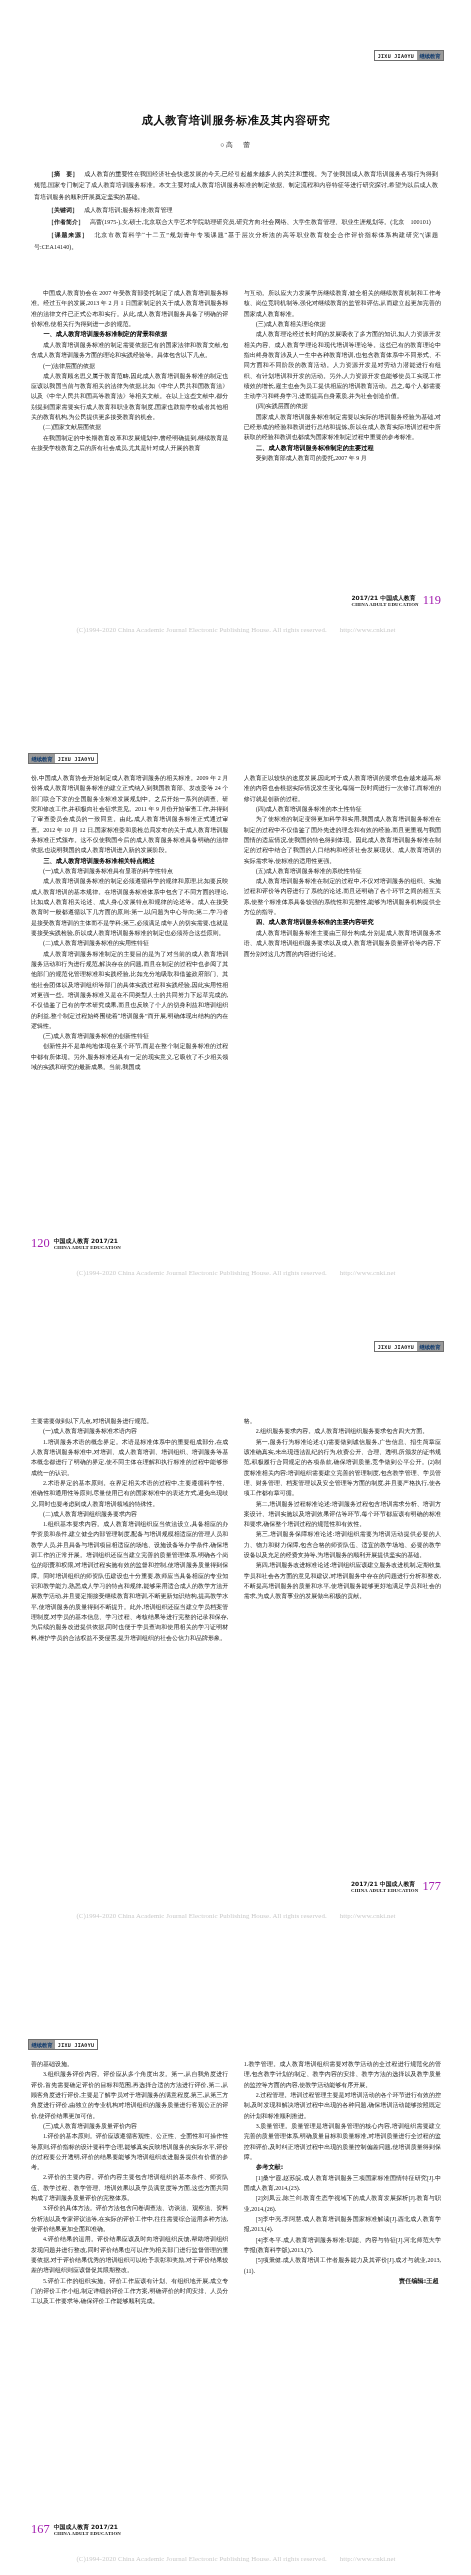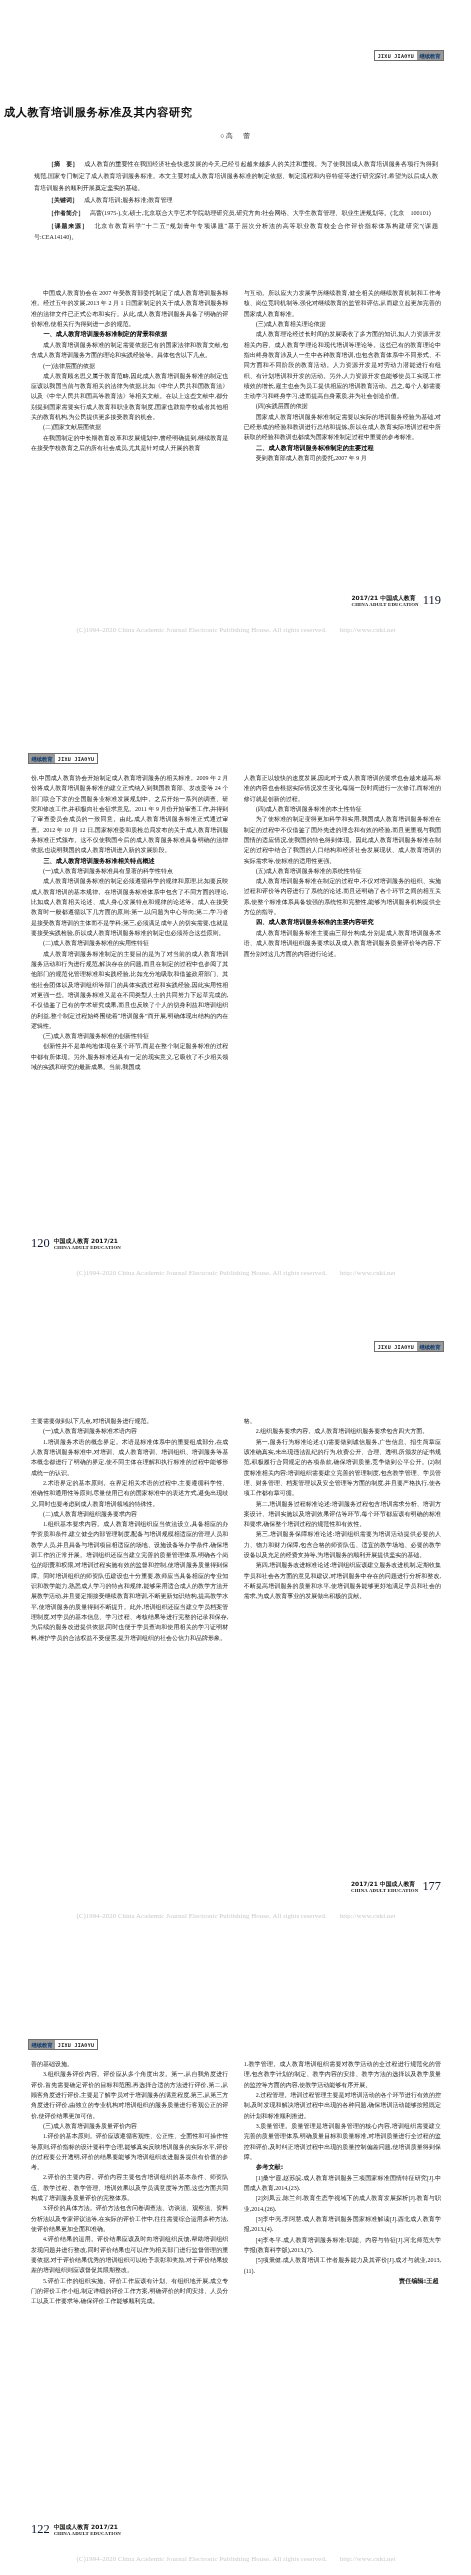--- a/index.html
+++ b/index.html
@@ -49,25 +49,26 @@
     padding:0 2.9px;
     font-size:5px;
     letter-spacing:0.3px;
     display:flex;align-items:center;
   }
   .badge-right{right:28px;top:50px;}
   .badge-left{left:28px;top:105px;}
 
   
   .art-title{
+    text-align:center;
     font-family:"DejaVu Sans","Liberation Sans",sans-serif;
     font-weight:bold;
     font-size:11.2px;
     letter-spacing:0.6px;
-    margin:4px;
+    margin:12px;
     padding-top:101px;
     color:#111;
   }
   .byline{
     text-align:center;
     font-size:6.8px;
     margin-top:10.6px;
     letter-spacing:1.8px;
   }
 
@@ -146,21 +147,21 @@
     align-items:flex-end;
     gap:4.1px;
     bottom:41px;
   }
   .folio-r{right:31px;}
   .folio-l{left:31px;}
   .folio .num{
     font-family:"Liberation Serif","DejaVu Serif",serif;
     font-size:12.4px;
     line-height:0.95;
-    color:#0f172a;
+    color:#a21caf;
   }
   .folio .names{display:flex;flex-direction:column;line-height:1.08;}
   .folio .cnline{
     font-family:"DejaVu Sans","Liberation Sans",sans-serif;
     font-weight:bold;
     font-size:5.9px;
     color:#111;
     white-space:nowrap;
   }
   .folio .enline{
@@ -352,21 +353,21 @@
         <p class="ref-item">[1]桑宁霞,赵苏皖.成人教育培训服务三项国家标准国情特征研究[J].中国成人教育,2014,(23).</p>
         <p class="ref-item">[2]刘凤云,陈兰剑.教育生态学视域下的成人教育发展探析[J].教育与职业,2014,(26).</p>
         <p class="ref-item">[3]李中亮,李阿慧.成人教育培训服务国家标准解读[J].西北成人教育学报,2013,(4).</p>
         <p class="ref-item">[4]李冬平.成人教育培训服务标准:职能、内容与特征[J].河北师范大学学报(教育科学版),2013,(7).</p>
         <p class="ref-item">[5]项秉健.成人教育培训工作者服务能力及其评价[J].成才与就业,2013,(11).</p>
         <p class="editor">责任编辑:王超</p>
       </div>
   </div>
 
   <div class="folio folio-l">
-    <div class="num">122</div>
+    <div class="num">167</div>
     <div class="names">
       <span class="cnline"><span>中国成人教育</span> <span>2017/21</span></span>
       <span class="enline">CHINA ADULT EDUCATION</span>
     </div>
   </div>
 
   <div class="cnki">
     <span>(C)1994-2020 China Academic Journal Electronic Publishing House. All rights reserved.</span><span class="url">http://www.cnki.net</span>
   </div>
 </div>

